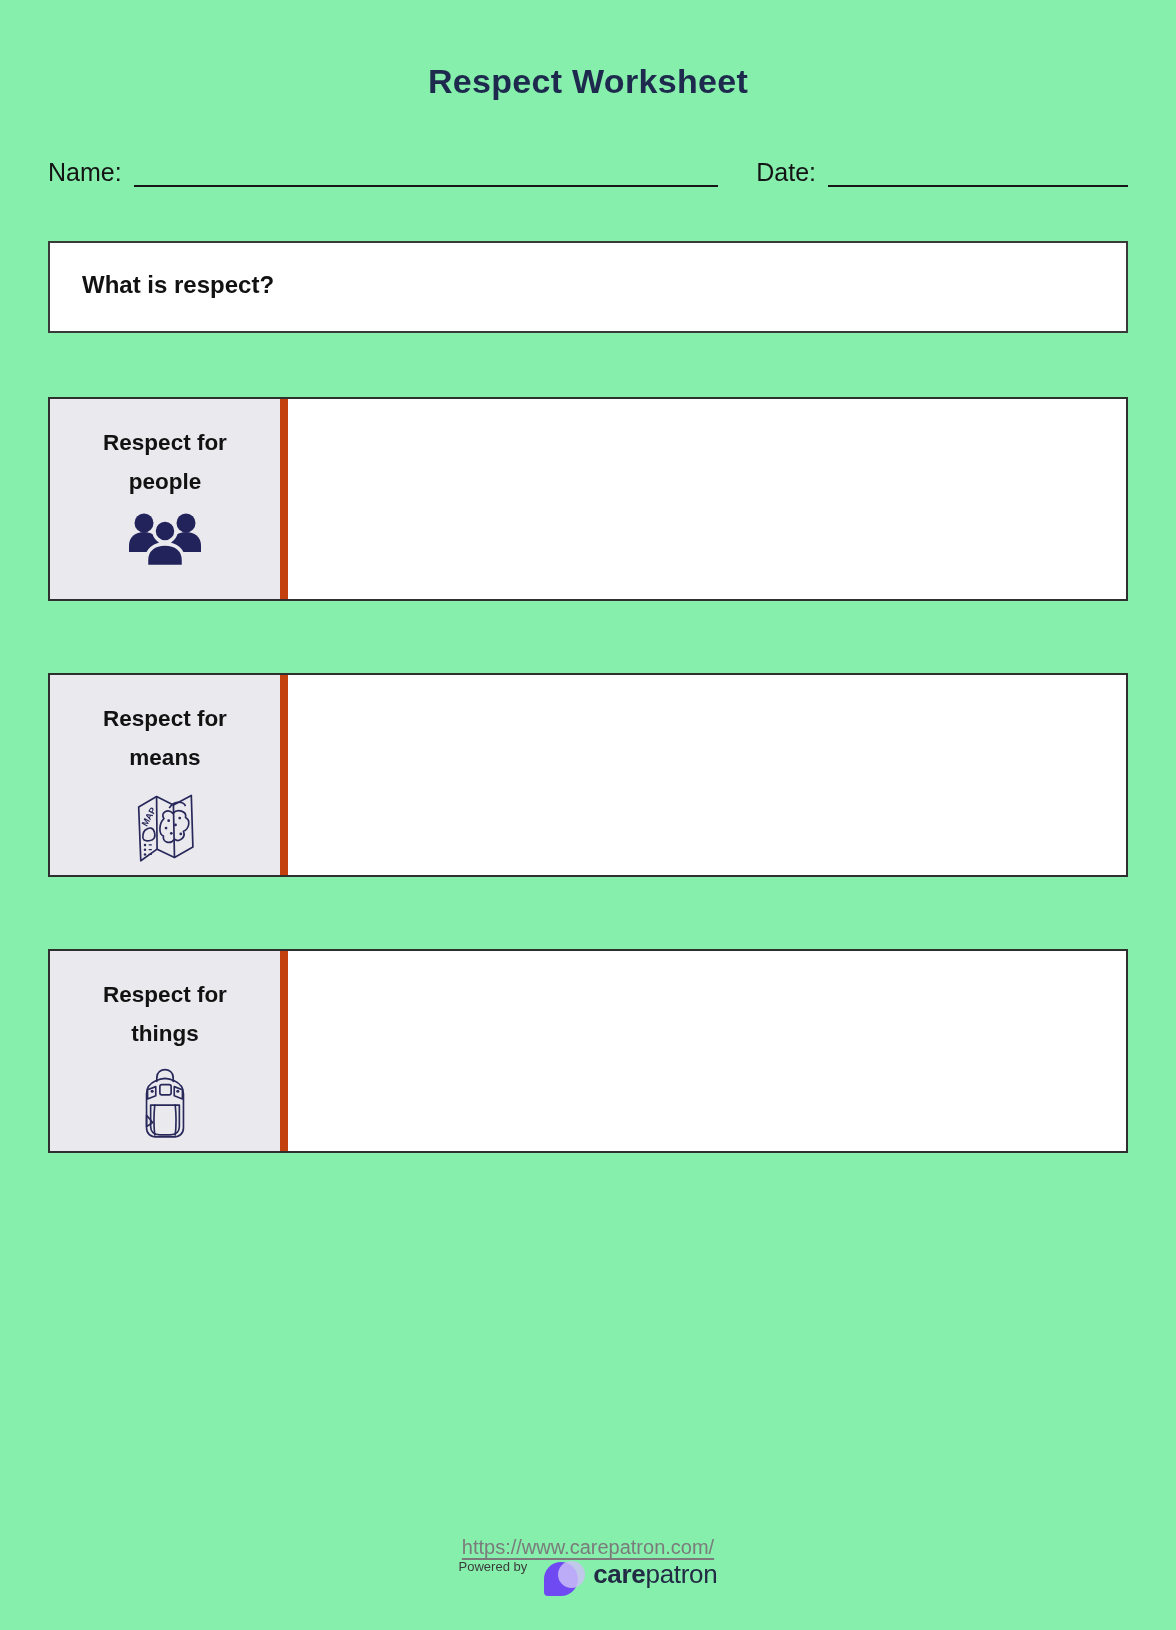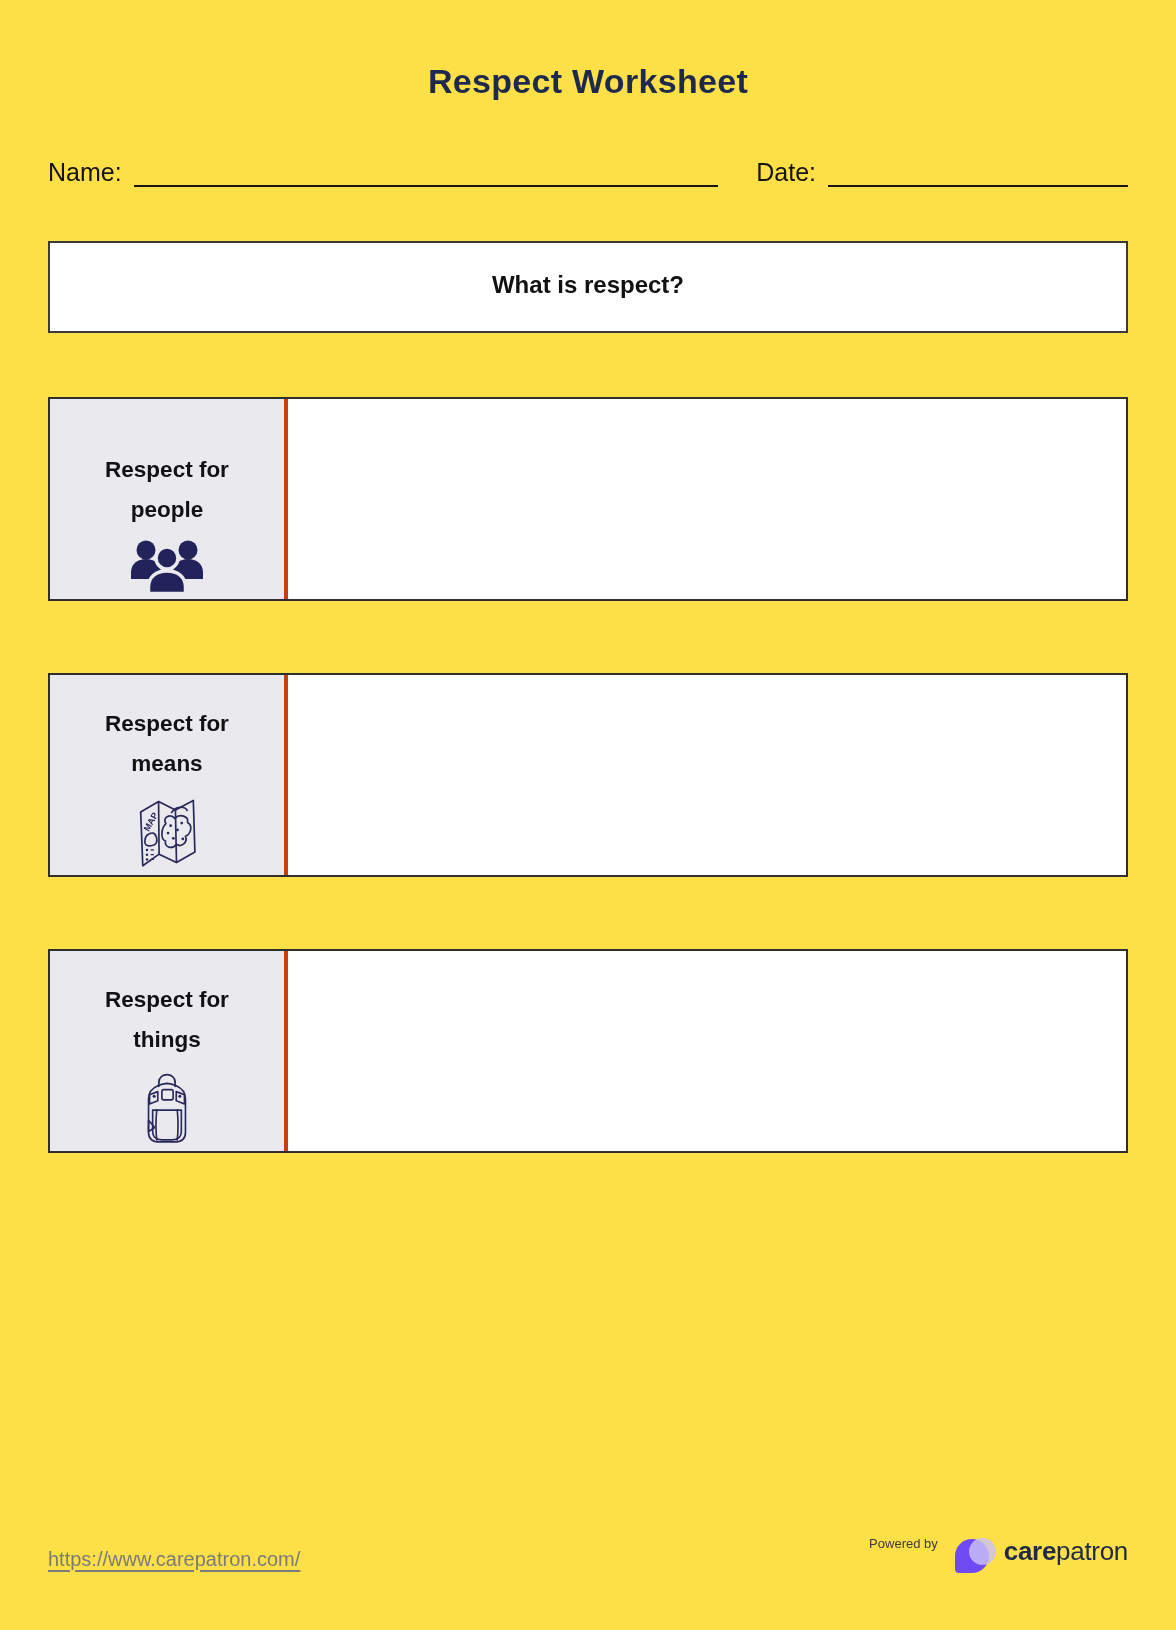--- a/index.html
+++ b/index.html
@@ -2,21 +2,21 @@
 <html><head>
 <meta charset="utf-8">
 <style>
   * { box-sizing: border-box; margin: 0; padding: 0; }
   html, body { background: #ffffff; }
   .page {
     position: relative;
     width: 1176px;
     height: 1630px;
     margin: 0 auto;
-    background: #fde047;
+    background: #86efac;
     font-family: "Liberation Sans", sans-serif;
     color: #161616;
     overflow: hidden;
   }
   .page-title {
     padding-top: 62px;
     text-align: center;
     font-size: 34px;
     font-weight: 700;
     color: #1e2a4d;
@@ -41,21 +41,20 @@
   .info-box {
     margin: 54px 48px 0 48px;
     border: 2px solid #3a3a3a;
     padding: 28px 32px 32px 32px;
     background: #ffffff;
   }
   .info-heading {
     font-size: 24px;
     font-weight: 700;
     color: #111111;
-    text-align: center;
   }
   .info-body {
     margin-top: 18px;
     font-size: 20.5px;
     line-height: 1.75;
     color: #1c1c1c;
     max-width: 980px;
   }
   .instruction {
     margin: 54px 48px 0 80px;
@@ -69,27 +68,27 @@
     border: 2px solid #2f2f2f;
     display: flex;
     background: #ffffff;
   }
   .respect-row.first { margin-top: 64px; }
   .respect-row + .respect-row { margin-top: 72px; }
   .label-cell {
     width: 238px;
     flex: none;
     background: #e9e9ee;
-    border-right: 4px solid #c2410c;
+    border-right: 8px solid #c2410c;
     display: flex;
     flex-direction: column;
     align-items: center;
-    justify-content: flex-end;
+    justify-content: flex-start;
     text-align: center;
-    padding: 0 6px;
+    padding: 24px 6px;
   }
   .label-line {
     font-size: 22.5px;
     font-weight: 700;
     color: #121212;
     line-height: 1.75;
   }
   .cell-icon { margin-top: 8px; }
   .answer-cell {
     flex: 1 1 auto;
@@ -98,20 +97,21 @@
   }
 
   .footer {
     position: absolute;
     left: 48px;
     right: 48px;
     top: 1536px;
     display: flex;
     justify-content: space-between;
     align-items: center;
+    flex-direction: column;
   }
   .footer-link {
     font-size: 20px;
     color: #7b7b7b;
     text-decoration: underline;
     text-underline-offset: 4px;
   }
   .powered-group { display: flex; align-items: flex-start; }
   .powered-by-text { font-size: 13px; color: #3c3c3c; margin-right: 12px; }
   .brand-logo { margin-right: 8px; display: block; }

